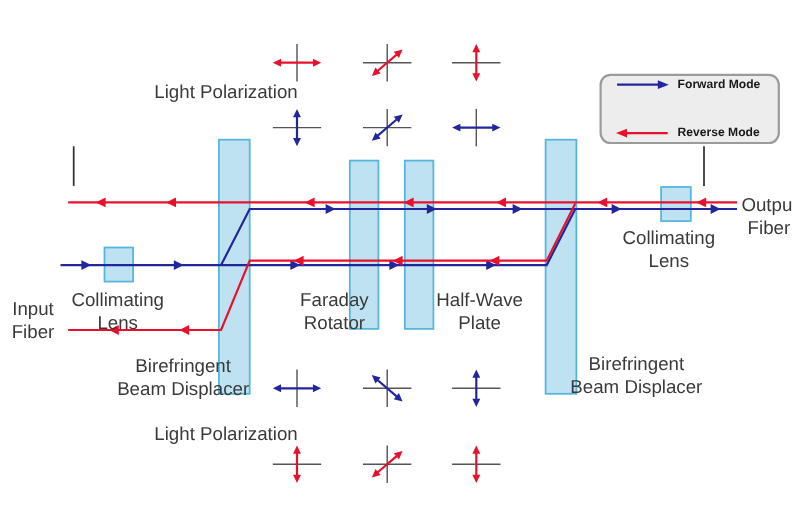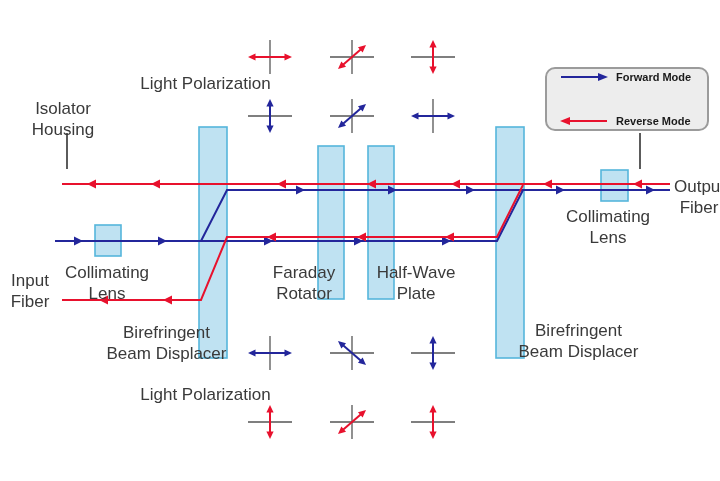--- a/index.html
+++ b/index.html
@@ -135,32 +135,30 @@
         <polygon points="338,434 346.0372734621812,431.8523884675953 341.35157557329825,426.3857409305652" fill="#e8112d"></polygon>
       </g>
       <g>
         <line x1="411" y1="422" x2="455" y2="422" stroke="#555555" stroke-width="1.3"></line>
         <line x1="433" y1="435" x2="433" y2="409" stroke="#e8112d" stroke-width="2"></line>
         <polygon points="433,405 436.6,412.5 429.4,412.5" fill="#e8112d"></polygon>
         <polygon points="433,439 436.6,431.5 429.4,431.5" fill="#e8112d"></polygon>
       </g>
     </svg>
 
-  <div class="lbl" style="left:20px;top:99px;width:86px;">Isolator
-Housing</div>
   <div class="lbl" style="left:133px;top:74px;width:145px;">Light Polarization</div>
   <div class="lbl" style="left:6px;top:227px;width:48px;margin-top:44px;">Input
 Fiber</div>
   <div class="lbl" style="left:55px;top:263px;width:104px;">Collimating
 Lens</div>
   <div class="lbl" style="left:94px;top:323px;width:145px;">Birefringent
 Beam Displacer</div>
   <div class="lbl" style="left:252px;top:263px;width:104px;">Faraday
 Rotator</div>
-  <div class="lbl" style="left:364px;top:263px;width:104px;">Half-Wave
+  <div class="lbl" style="left:384px;top:263px;width:104px;">Half-Wave
 Plate</div>
   <div class="lbl" style="left:506px;top:321px;width:145px;">Birefringent
 Beam Displacer</div>
   <div class="lbl" style="left:556px;top:207px;width:104px;">Collimating
 Lens</div>
   <div class="lbl" style="left:674px;top:177px;width:50px;text-align:center;">Output
 Fiber</div>
   <div class="lbl" style="left:133px;top:385px;width:145px;">Light Polarization</div>
 
   <div class="legend">

